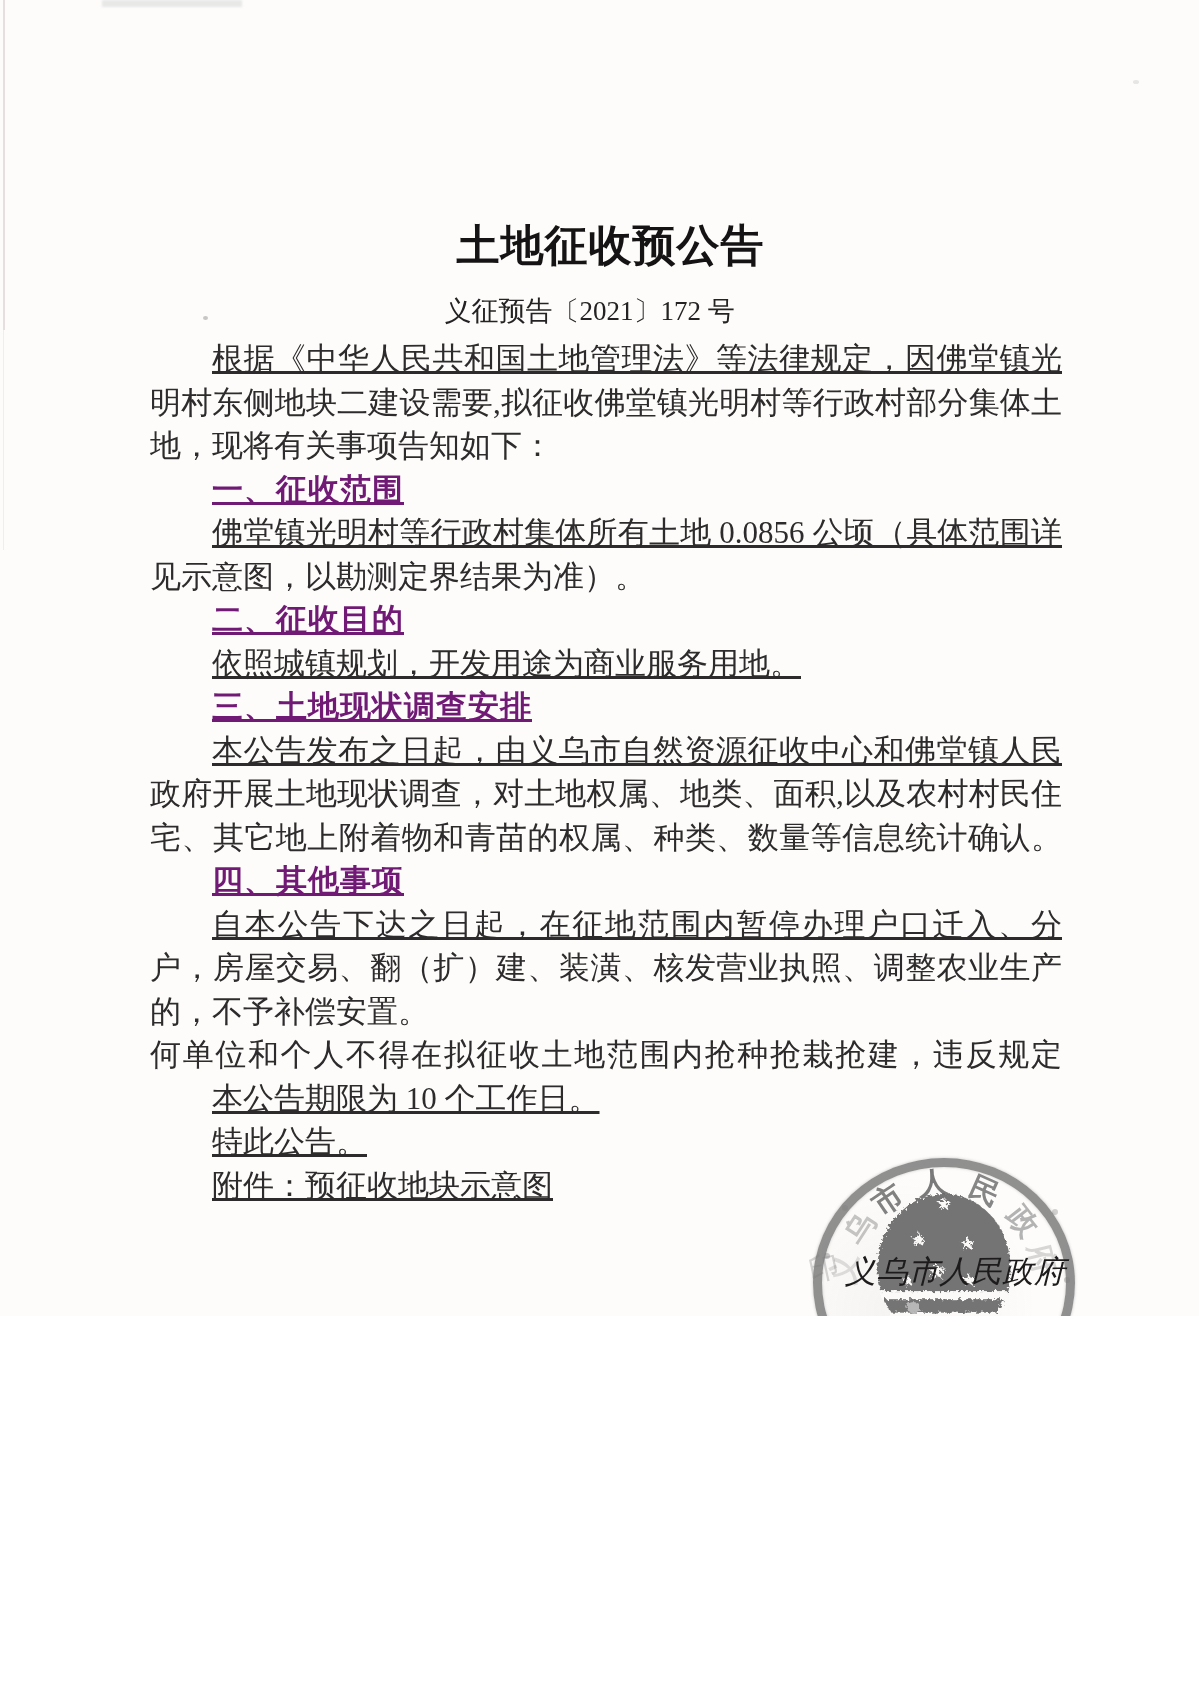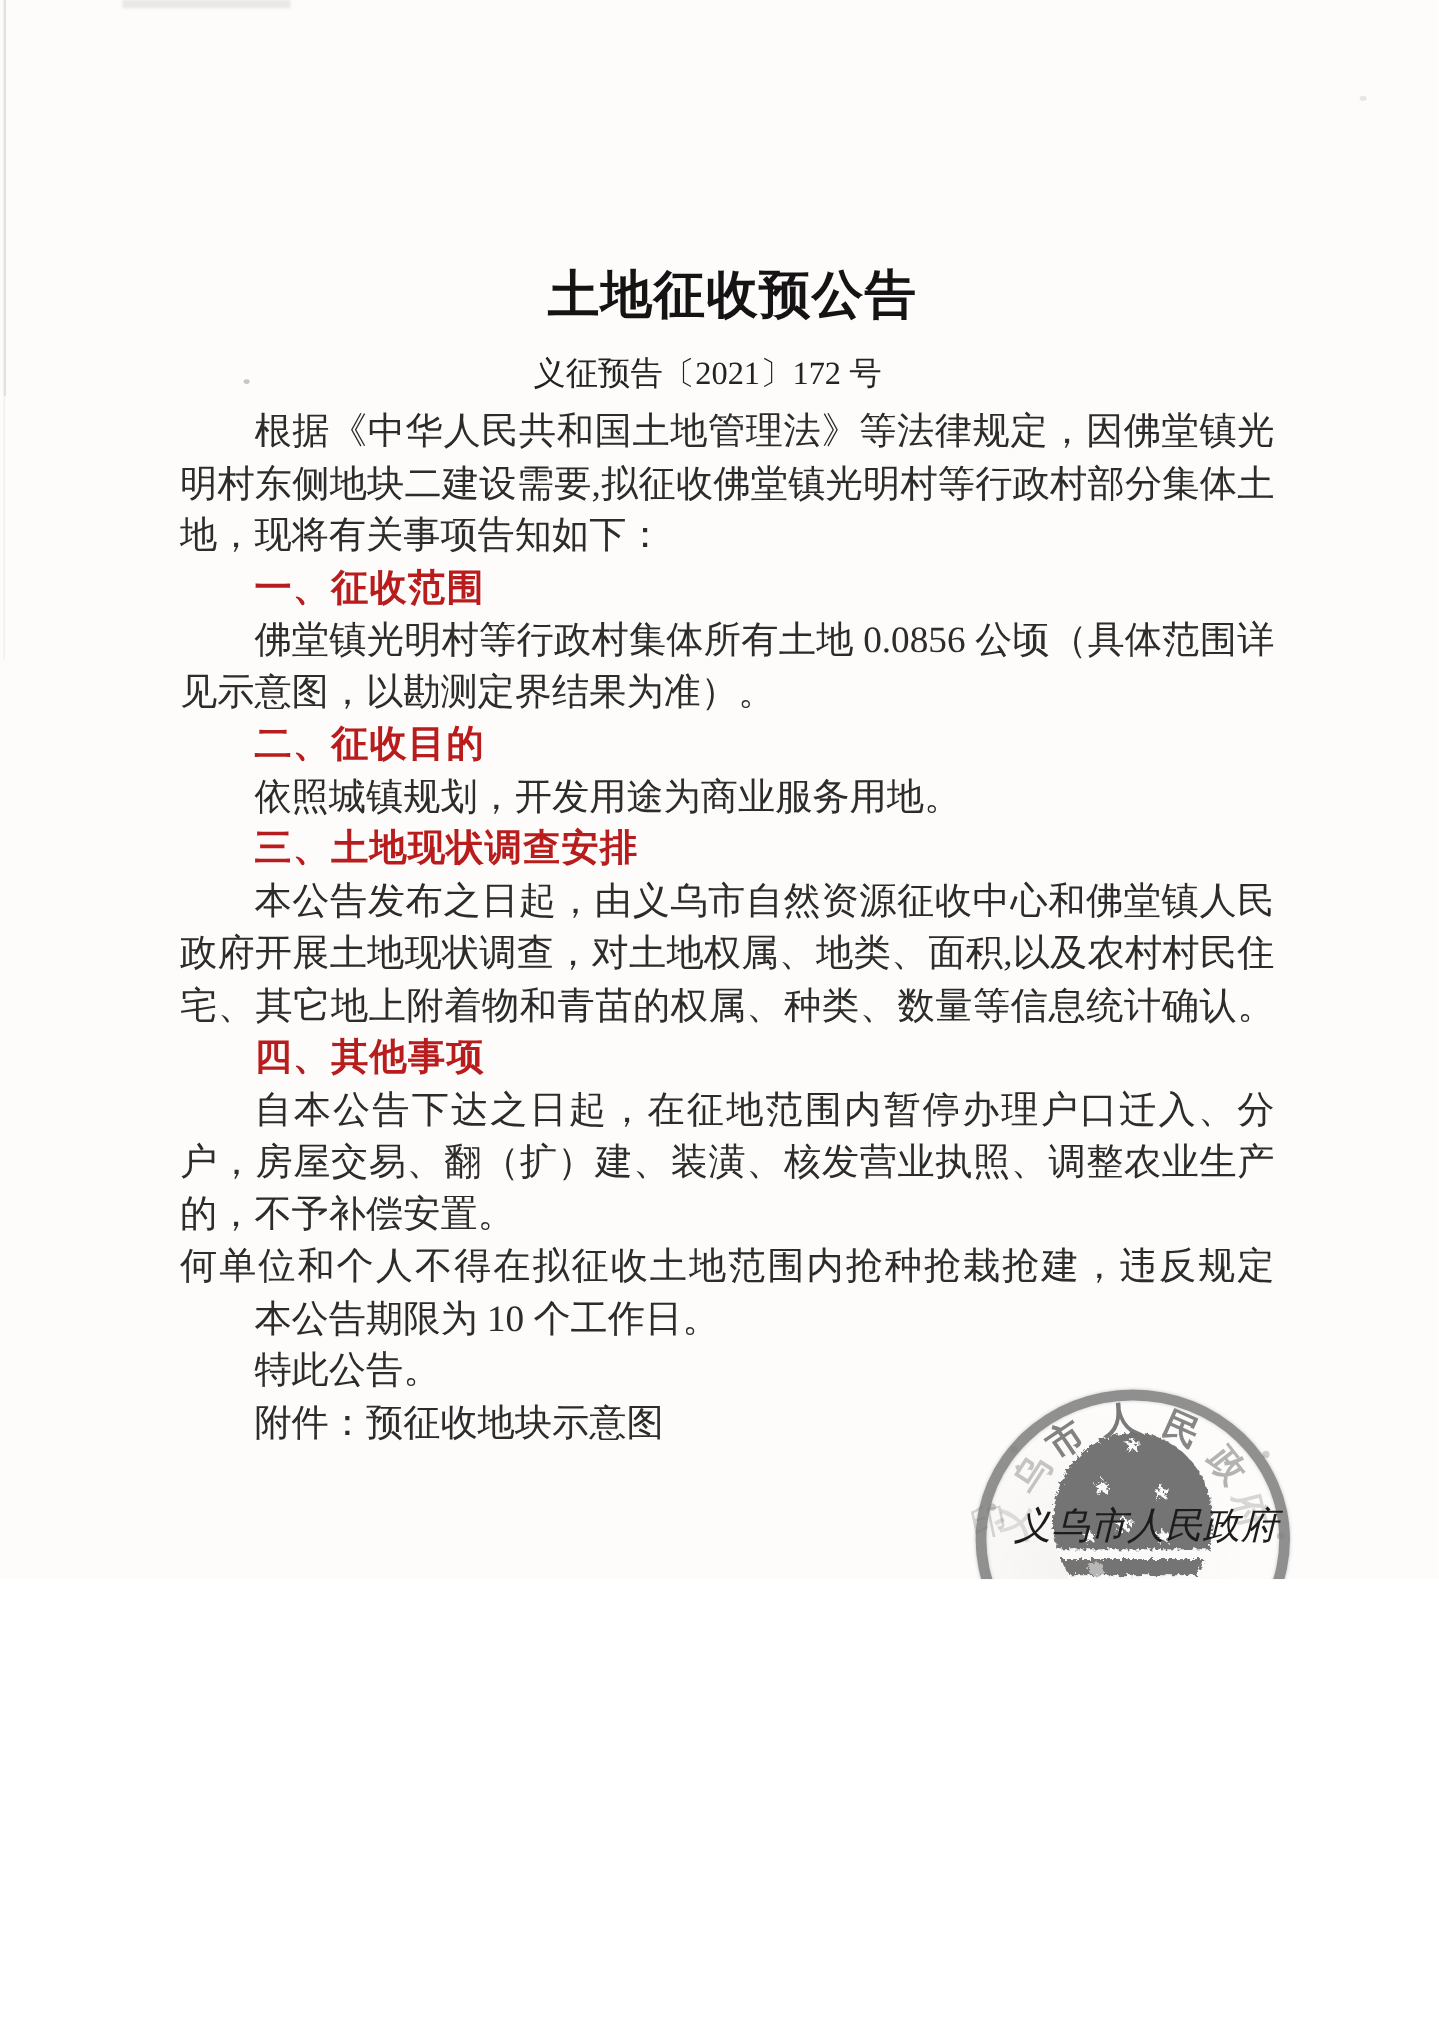--- a/index.html
+++ b/index.html
@@ -30,24 +30,24 @@
   }
   
   .body-block{
     position:absolute;left:150px;top:337px;width:912px;
   }
   .line{
     height:43.5px;line-height:43.5px;
     font-size:31px;white-space:nowrap;
   }
   .line.fill{white-space:normal;text-align:justify;text-align-last:justify;overflow:hidden;}
-  .line.indent{text-indent:62px;}
+  .line.indent{text-indent:62px;text-decoration:underline;}
   .line.heading{
     font-family:"Liberation Sans","DejaVu Sans",sans-serif;
-    font-weight:700;color:#b91c1c;letter-spacing:1px;
+    font-weight:700;color:#701a75;letter-spacing:1px;
   }
   
   .signature{
     position:absolute;left:845px;top:1251px;z-index:6;
     font-size:31px;letter-spacing:.5px;color:#1d1b1b;font-style:italic;
   }
   .sign-date{
     position:absolute;left:814px;top:1313px;z-index:6;
     font-size:28px;letter-spacing:.5px;color:#15803d;
   }

